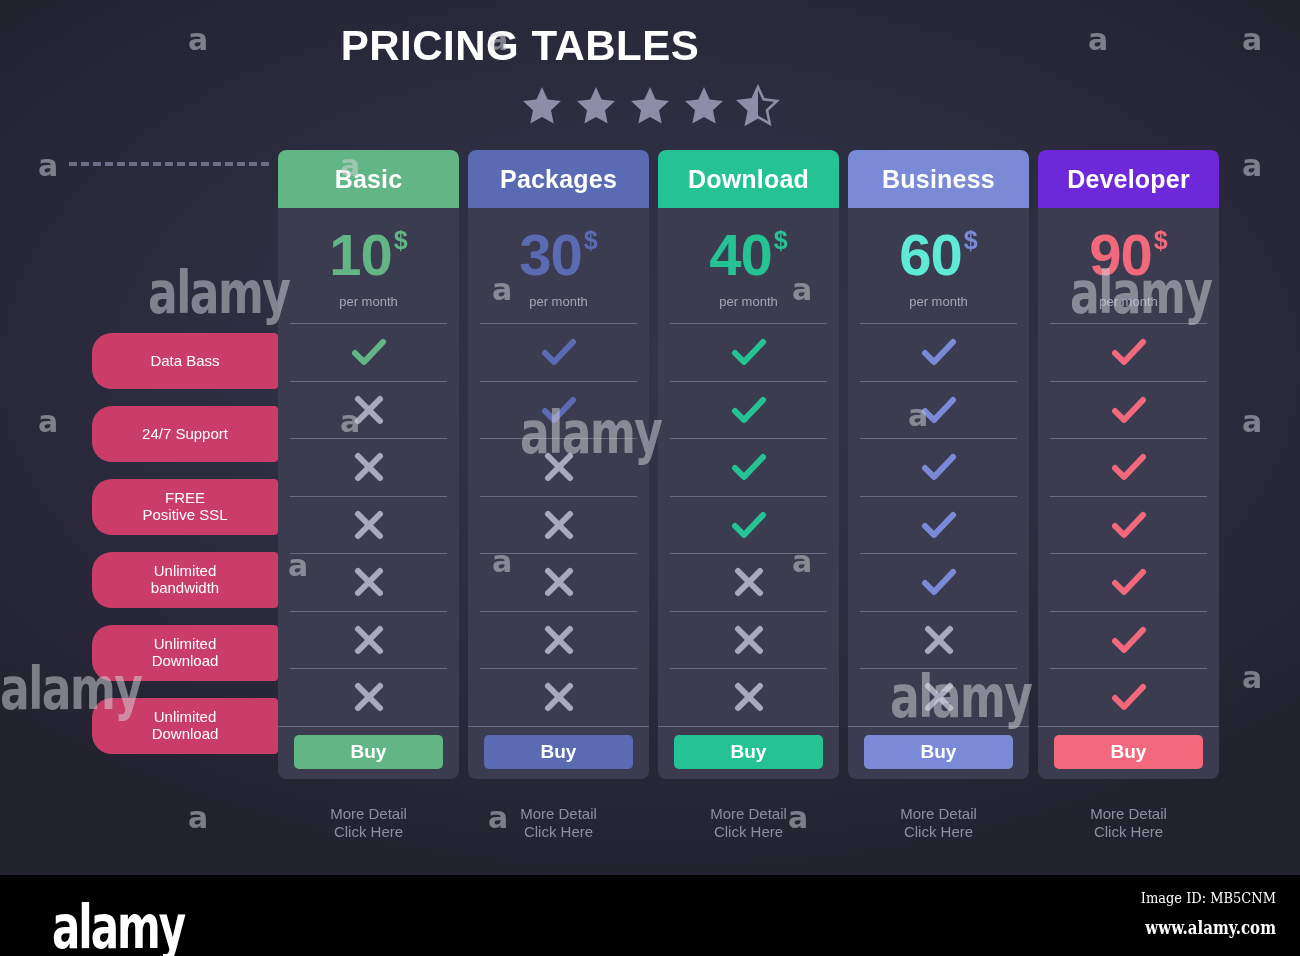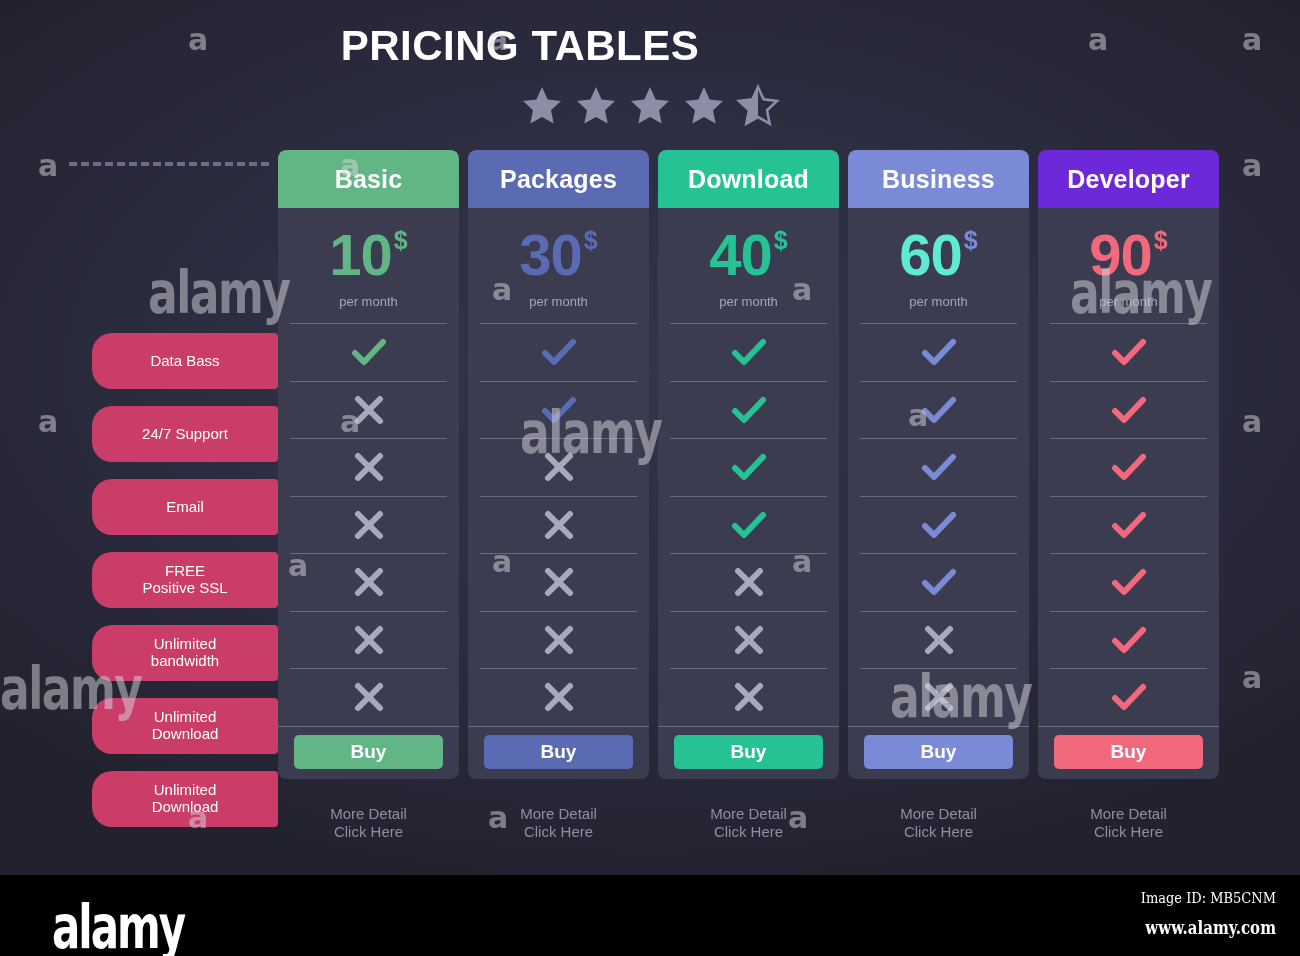--- a/index.html
+++ b/index.html
@@ -267,21 +267,20 @@
       </svg>
     </div>
 
   <div class="packages-col">
     <div class="packages-rule"></div>
   </div>
 
   <div class="feature-list">
       <div class="feature-pill" style="background: rgb(203, 61, 105);">Data Bass</div>
       <div class="feature-pill" style="background: rgb(203, 61, 105);">24/7 Support</div>
-      <div class="feature-pill" style="background: rgb(203, 61, 105);">Email</div>
       <div class="feature-pill two-line" style="background: rgb(203, 61, 105);">FREE<br>Positive SSL</div>
       <div class="feature-pill two-line" style="background: rgb(203, 61, 105);">Unlimited<br>bandwidth</div>
       <div class="feature-pill two-line" style="background: rgb(203, 61, 105);">Unlimited<br>Download</div>
       <div class="feature-pill two-line" style="background: rgb(203, 61, 105);">Unlimited<br>Download</div>
     </div>
 
   <div class="plans">
       <div class="plan">
         <div class="plan-card">
           <div class="plan-head" style="background: rgb(98, 181, 132);">Basic</div>

